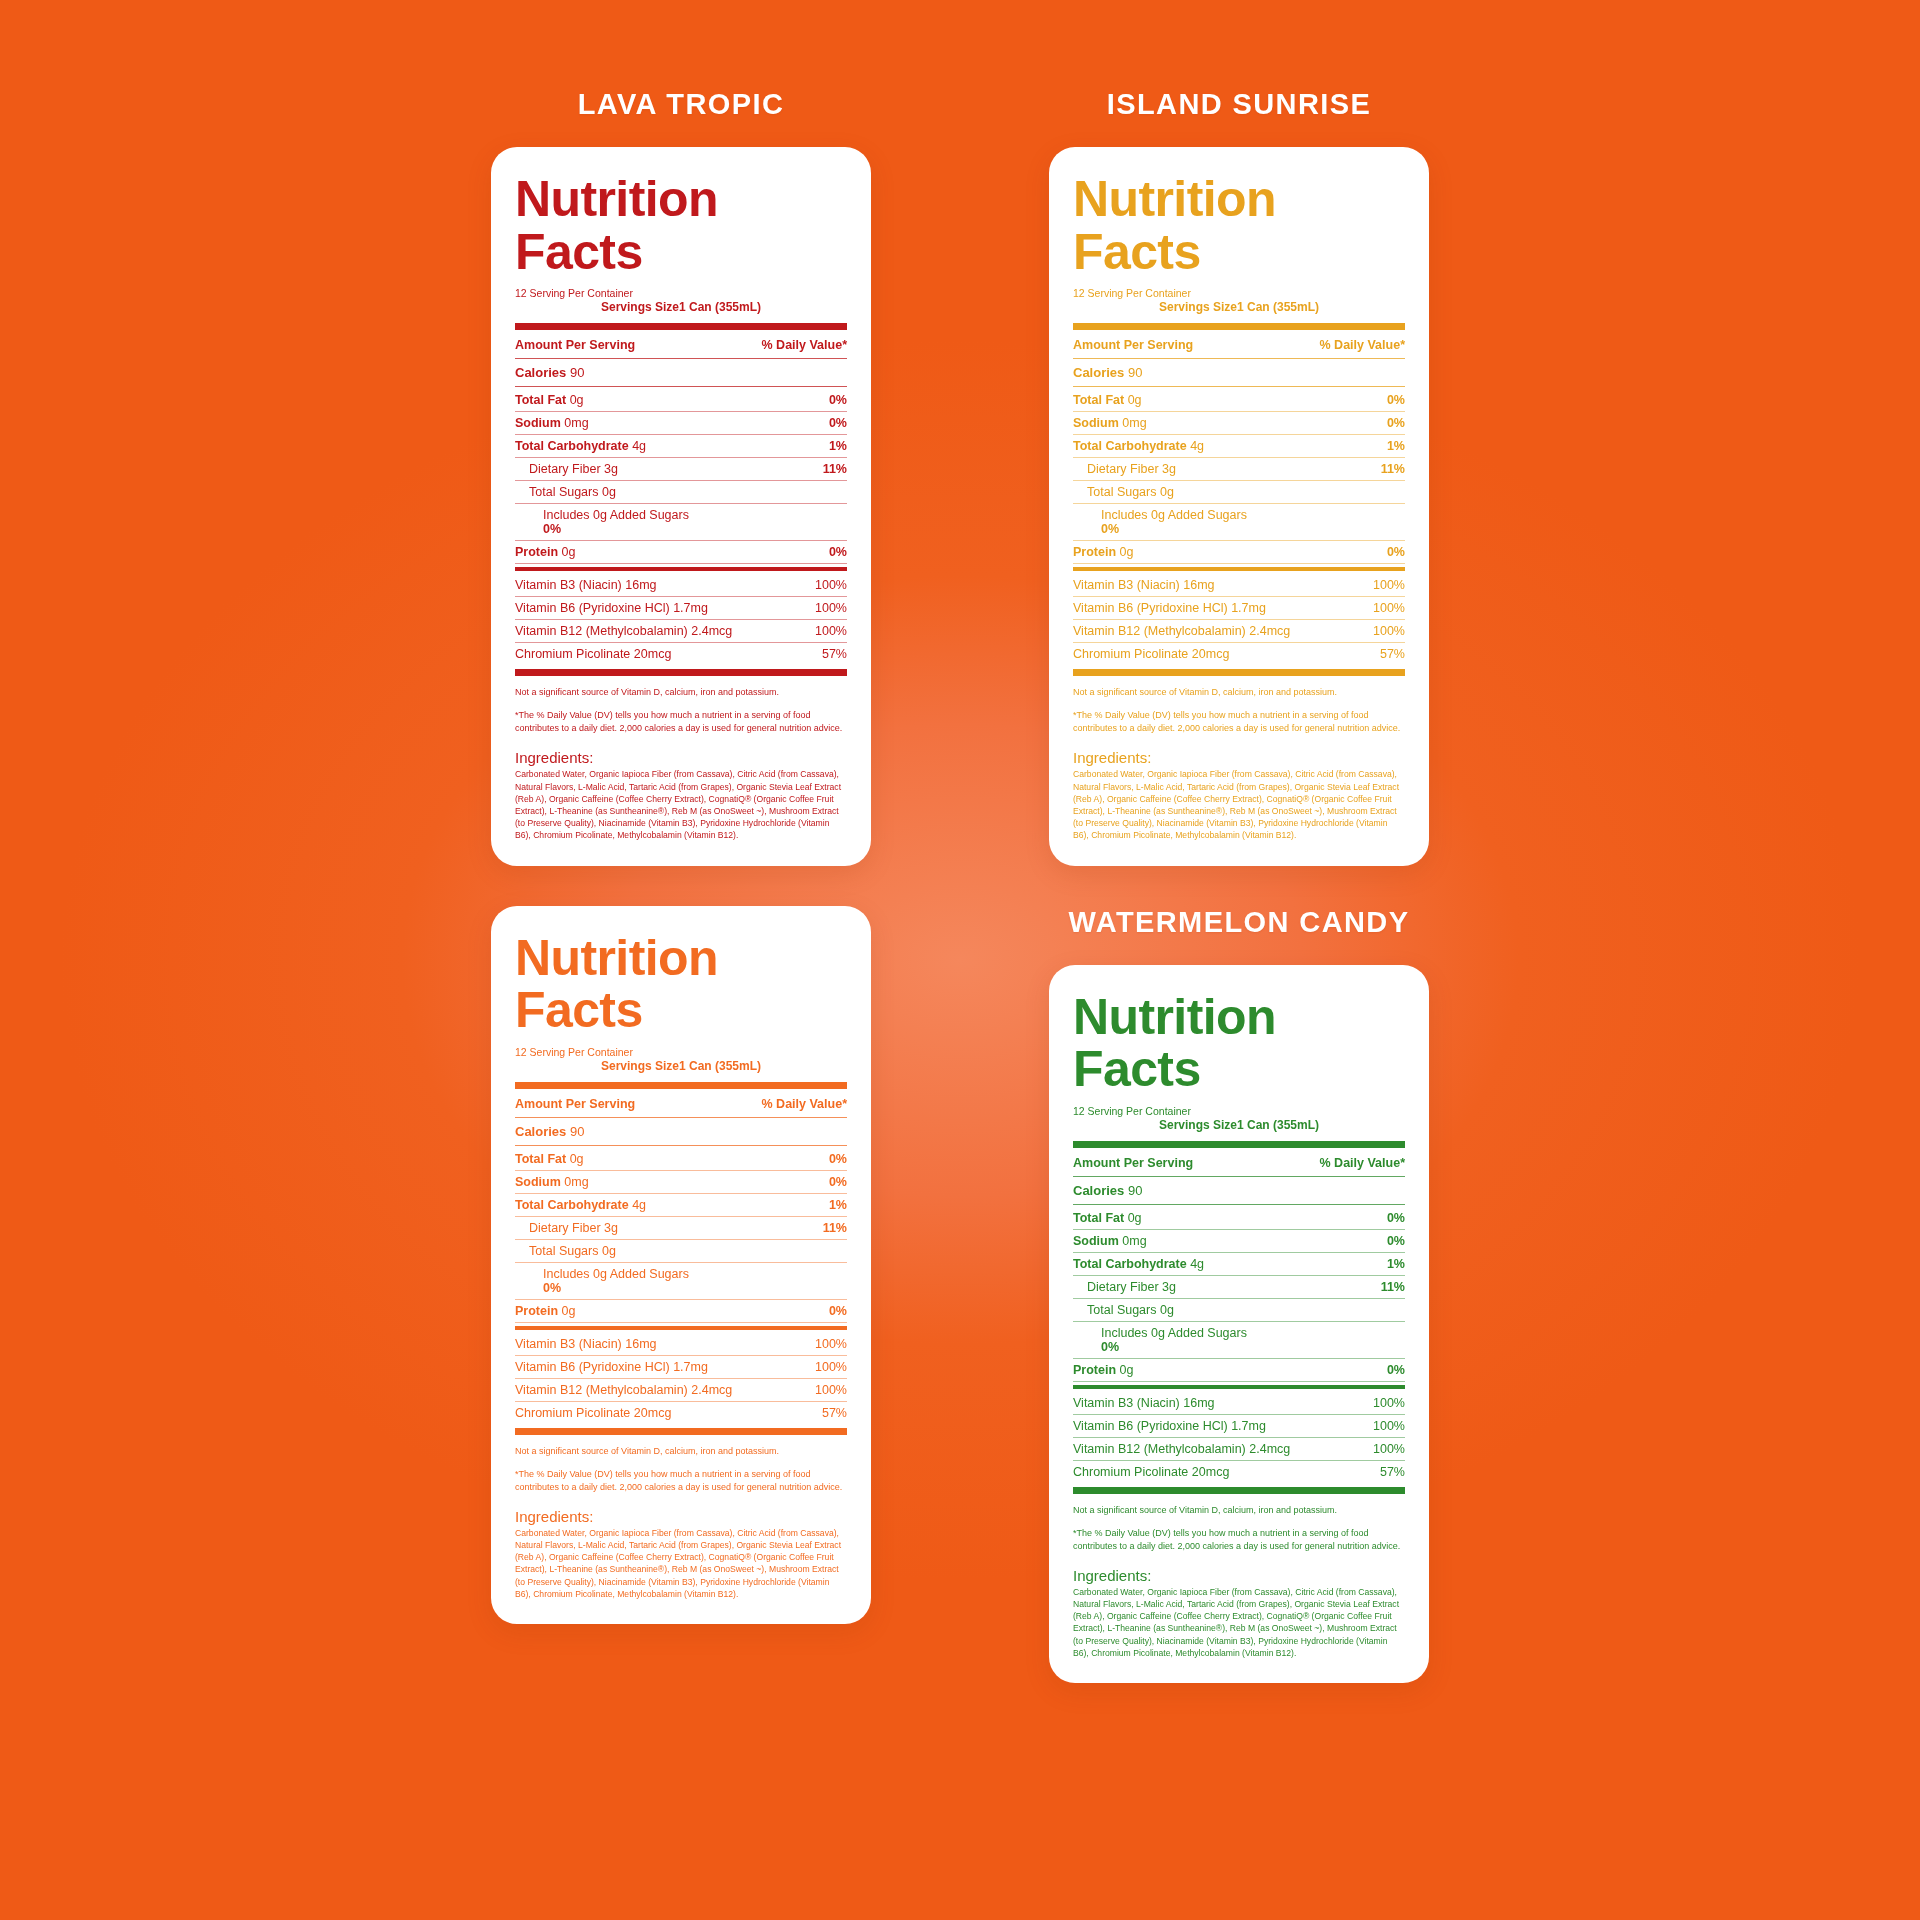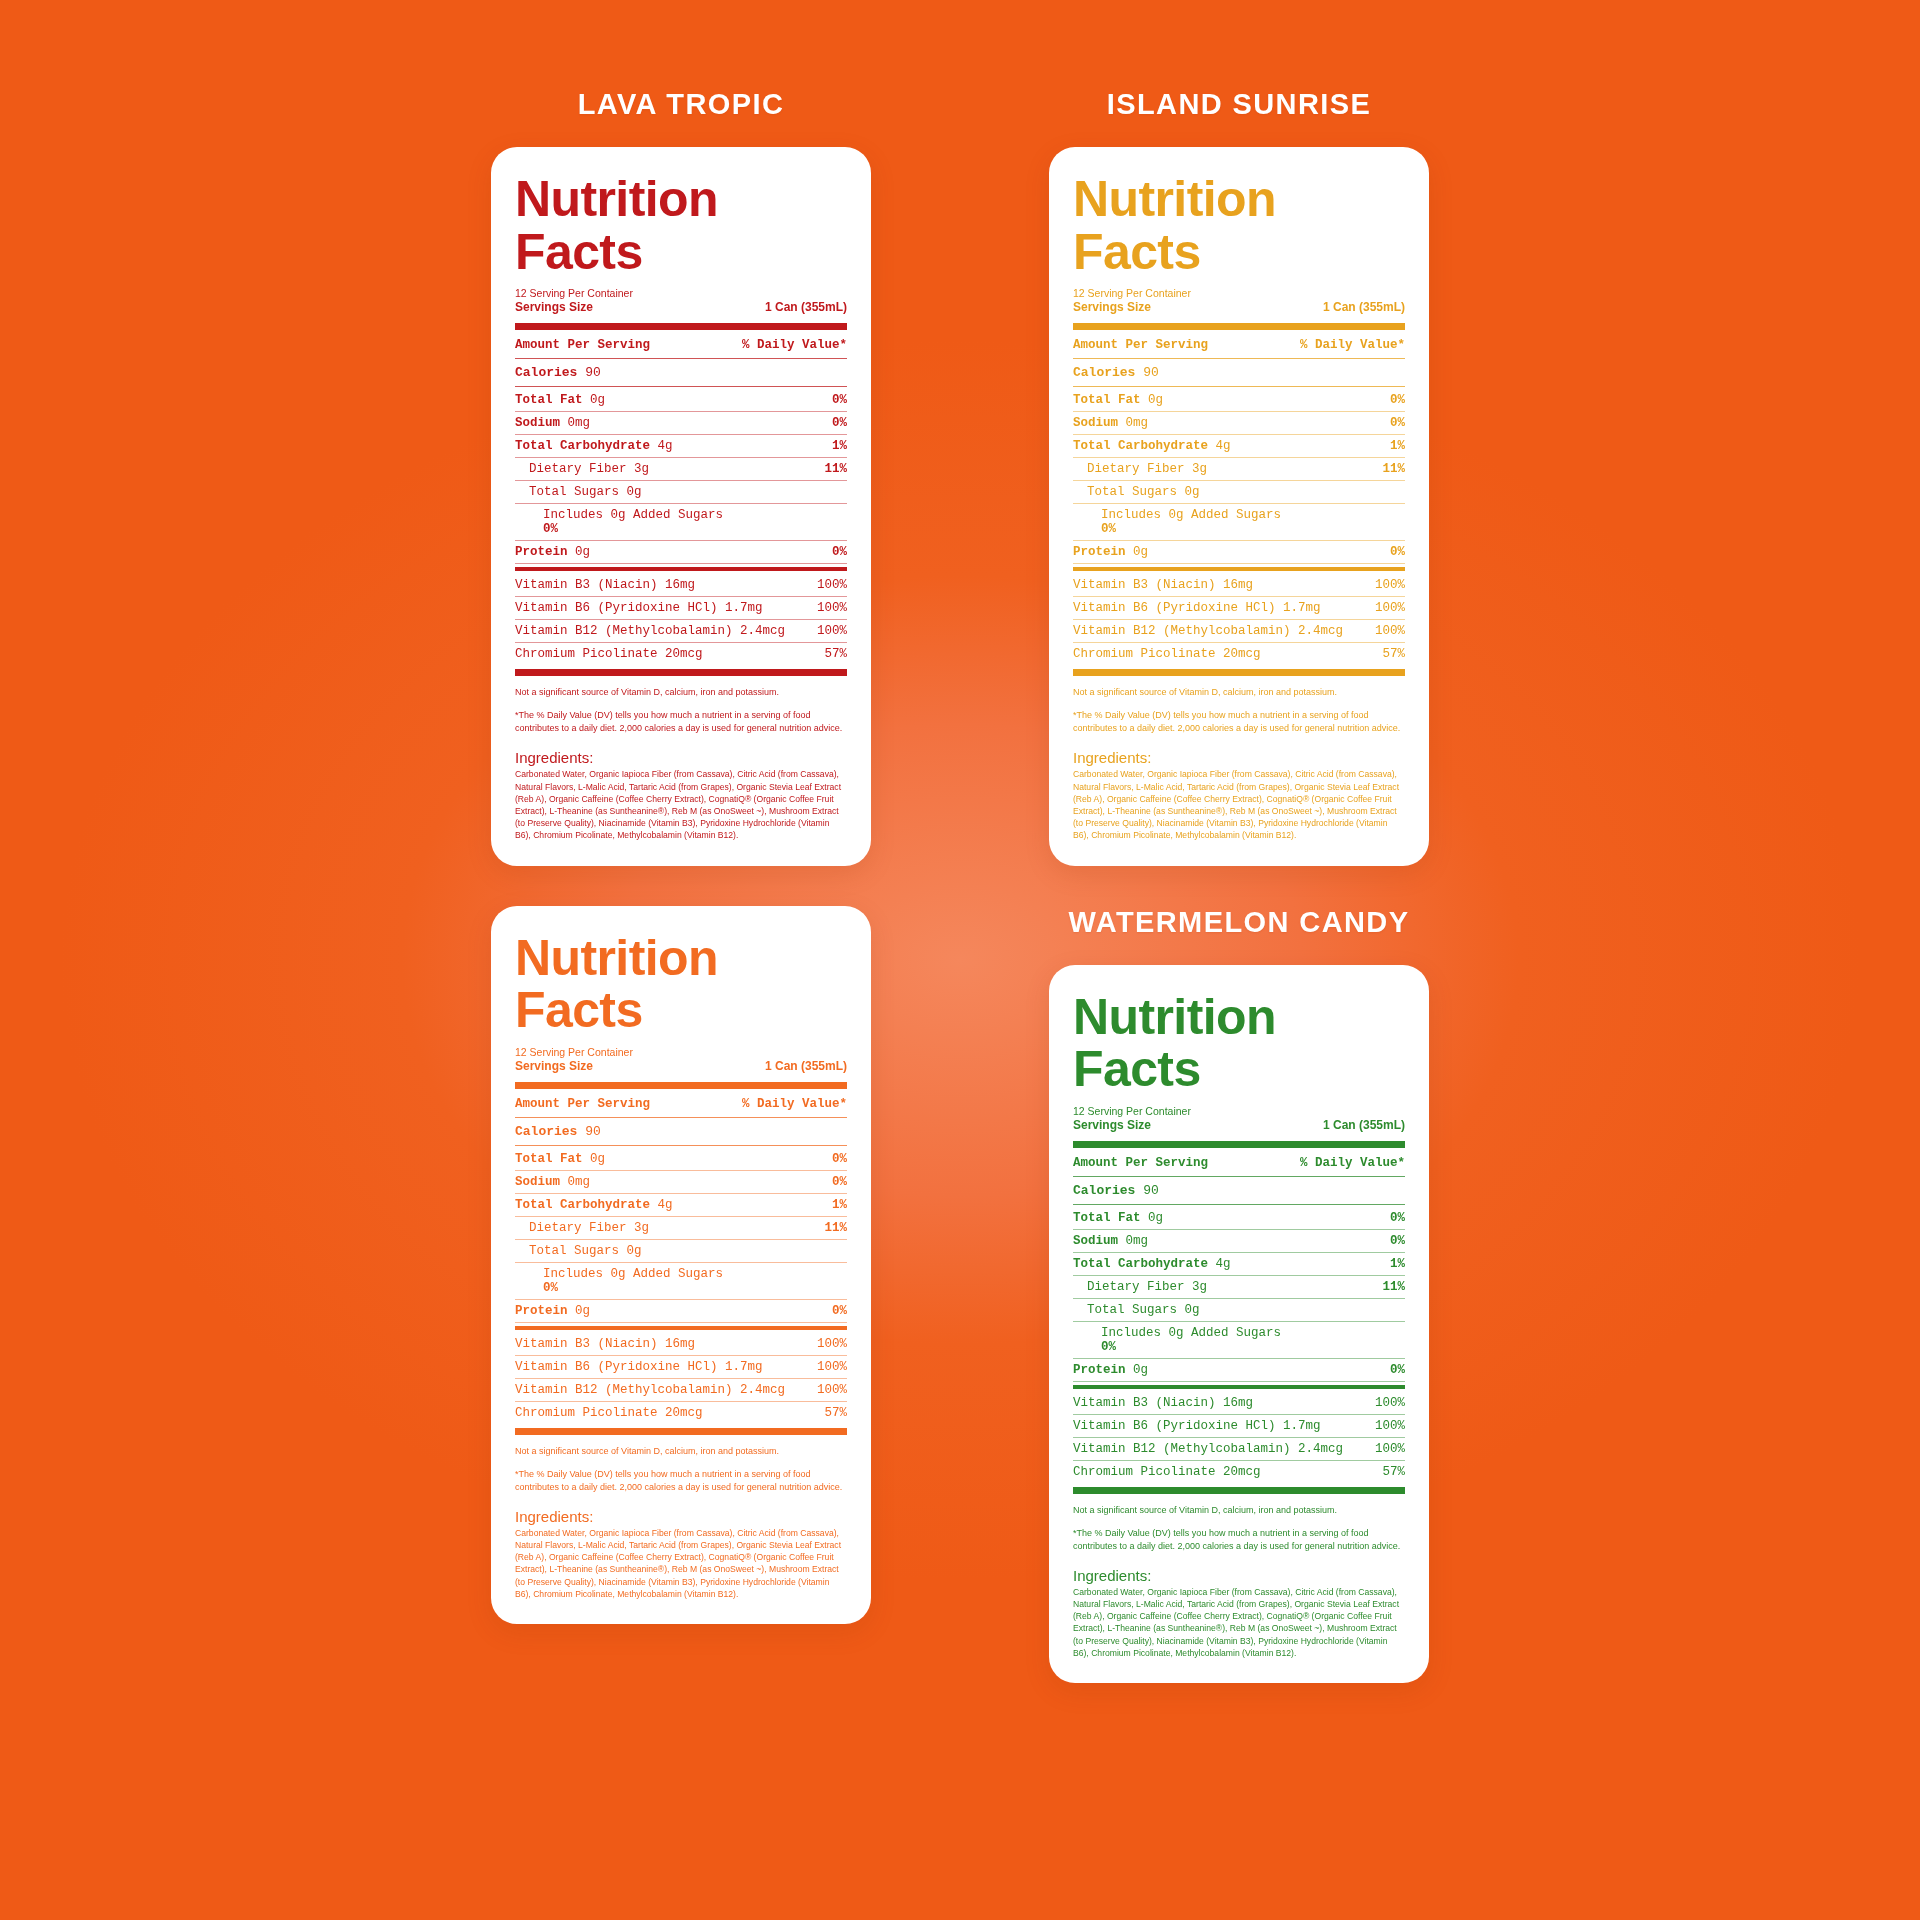--- a/index.html
+++ b/index.html
@@ -50,27 +50,26 @@
   .small-line {
     font-size: 10.5px;
     line-height: 1.35;
   }
   .row {
     display: flex;
     justify-content: space-between;
     align-items: baseline;
     font-size: 12.5px;
     padding: 4px 0 4px 0;
-    font-family: Liberation Mono, monospace;
   }
   .b { font-weight: bold; }
   .indent1 { padding-left: 14px; }
   .indent2 { padding-left: 28px; flex-direction: column; }
   .servings-row {
-    display: flex; justify-content: space-between; align-items: baseline;
+    display: flex; justify-content: center; align-items: baseline;
     font-size: 12px; padding-bottom: 5px;
   }
   .footnote {
     font-size: 9px;
     line-height: 1.45;
     padding: 6px 0 4px 0;
   }
   .ingredients-head { font-size: 15px; line-height: 1.4; }
   .ingredients-body { font-size: 8.6px; line-height: 1.42; }
   .ing-wrap { padding-top: 8px; }

